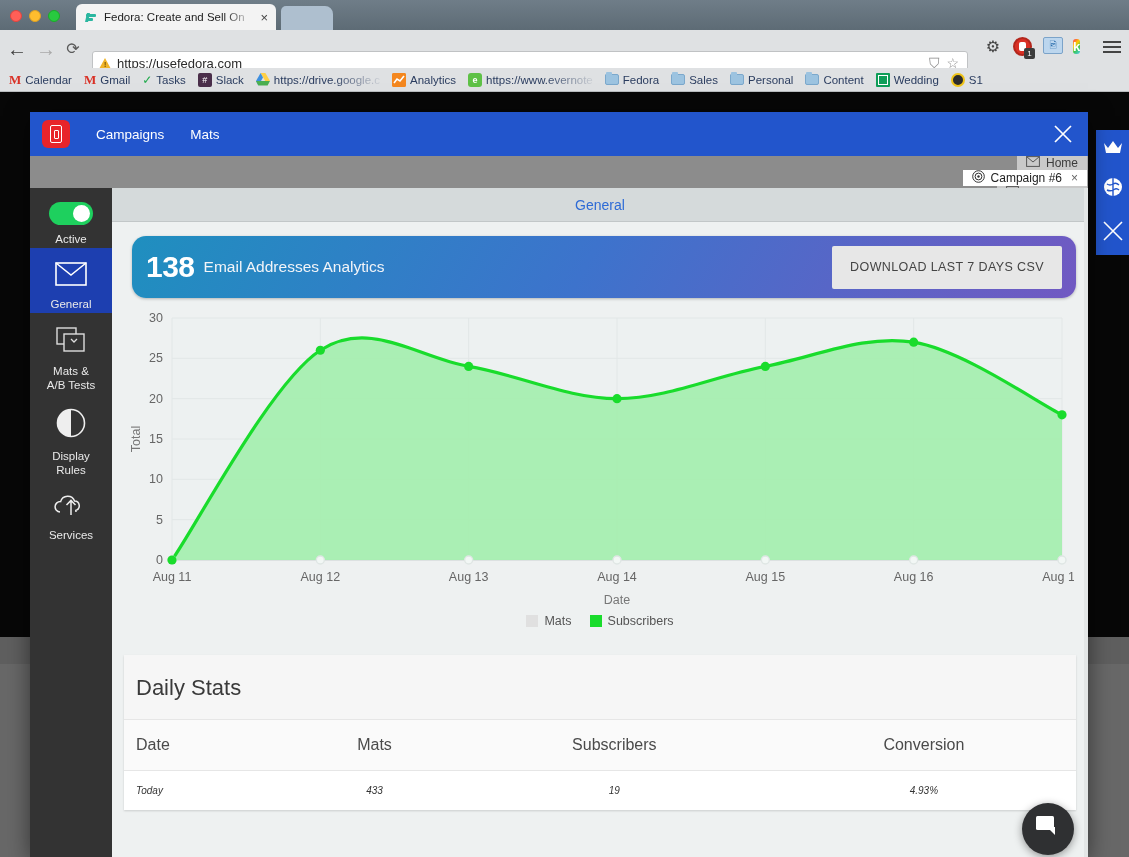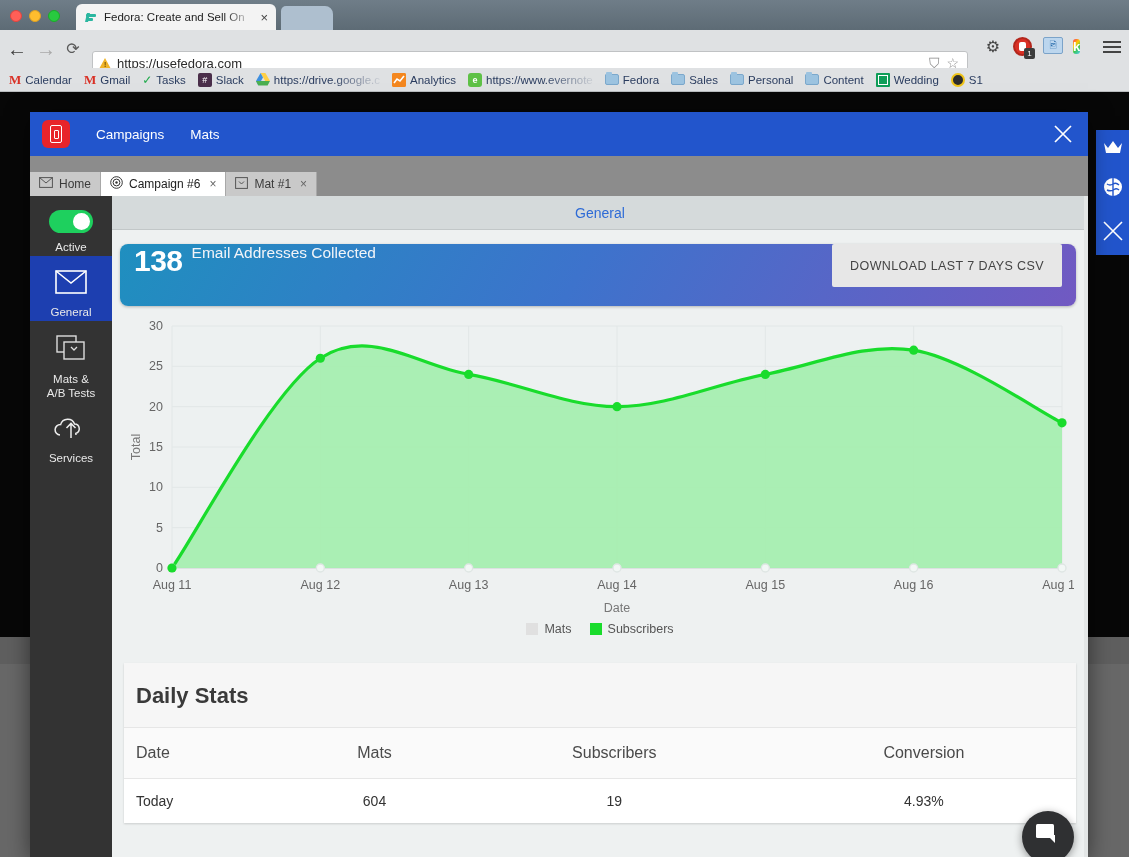--- a/index.html
+++ b/index.html
@@ -108,68 +108,68 @@
            background:#eef1f1; box-shadow:0 4px 22px rgba(0,0,0,0.5); overflow:hidden; }
   .modal-header { height:44px; background:#2255cc; display:flex; align-items:center; padding-left:12px; gap:26px; position:relative; }
   .brand { width:28px; height:28px; background:#e8242a; border-radius:6px;
            display:flex; align-items:center; justify-content:center; }
   .brand-in { width:12px; height:18px; border:1.6px solid #fff; border-radius:2px; position:relative; }
   .brand-in::after { content:''; position:absolute; left:3.4px; top:4px; width:3px;height:7px;
                      border:1.4px solid #fff; border-radius:1px; }
   .nav-link { color:#fff; font-size:13.5px; cursor:pointer; }
   .modal-close { position:absolute; right:14px; top:11px; width:22px;height:22px; cursor:pointer; }
 
-  .tabs-row { height:40px; background:#8c8c8c; display:flex; align-items:flex-end; }
+  .tabs-row { height:32px; background:#8c8c8c; display:flex; align-items:flex-end;flex-direction:column; }
   .mtab { height:24px; display:flex; align-items:center; gap:6px; padding:0 9px;
           font-size:12px; color:#3b3b3b; background:#c9c9c9; cursor:pointer;
           border-right:1px solid #a8a8a8; }
   .mtab.active { background:#fff; color:#222; }
   .mtab .tclose { color:#666; font-size:12px; margin-left:3px; }
 
   .modal-body { position:relative; height:677px; background:#eef1f1; }
   .sidebar { position:absolute; left:0; top:0; width:82px; height:677px; background:#333333; }
   .side-item { padding:14px 4px 2px; text-align:center; color:#e9e9e9; cursor:pointer; }
   .side-item.active { background:#1d3fb0; }
   .side-label { font-size:11.5px; line-height:14px; margin-top:7px; }
   .toggle { width:44px; height:23px; border-radius:12px; background:#1ed05e; margin:0 auto; position:relative; }
   .toggle::after { content:''; position:absolute; right:3px; top:3px; width:17px;height:17px;
                    border-radius:50%; background:#fff; }
 
   .content { position:absolute; left:82px; top:0; right:0; bottom:0; overflow:hidden; }
   .gen-bar { height:34px; background:#d5dadb; border-bottom:1px solid #c2c7c8;
              display:flex; align-items:center; justify-content:center; }
   .gen-bar span { color:#2e6bd6; font-size:14px; cursor:pointer; }
 
-  .banner { margin:14px 12px 0 8px; height:62px; border-radius:8px;
+  .banner { margin:14px 12px 0 20px; height:62px; border-radius:14px;
             background:linear-gradient(120deg,#1f8fbf 0%, #3d73cc 48%, #7159c2 100%);
-            display:flex; padding:0 14px;
+            display:flex; align-items:center; padding:0 14px;
             box-shadow:0 1px 3px rgba(0,0,0,0.25); }
   .banner-count { color:#fff; font-size:30px; font-weight:bold; letter-spacing:-0.5px; }
   .banner-text { color:#f2f4f8; font-size:15.5px; margin-left:9px; }
   .banner-btns { margin-left:auto; display:flex; gap:30px; }
   .csv-btn { background:#e7e7e7; color:#444; font-size:12.5px; letter-spacing:0.4px;
              padding:0 18px; height:43px; line-height:40px; border-radius:2px;
              border:none; cursor:pointer; min-width:212px; text-align:center;
              font-family:"Liberation Sans", sans-serif; }
 
   
   .chart-wrap { position:relative; margin:10px 12px 0 12px; height:335px; }
   .chart-svg { display:block; }
   .legend { display:flex; justify-content:center; gap:18px; margin-top:6px; }
   .leg { display:flex; align-items:center; gap:6px; font-size:12.5px; color:#555; }
   .swatch { width:12px;height:12px; display:inline-block; }
 
   
   .card { margin:12px 12px 0 12px; background:#fff; box-shadow:0 1px 2px rgba(0,0,0,0.15); }
-  .card-title { font-size:22px; color:#3a3a3a; font-weight:bold; padding:20px 12px 18px 12px;
+  .card-title { font-size:22px; color:#3a3a3a; font-weight:normal; padding:20px 12px 18px 12px;
                 background:#f6f6f6; border-bottom:1px solid #e6e6e6; }
   .tbl { width:100%; border-collapse:collapse; }
   .tbl th { font-size:16px; font-weight:normal; color:#4a4a4a; padding:16px 10px;
             background:#fafafa; border-bottom:1px solid #e6e6e6; }
-  .tbl td { font-size:14px; color:#333; padding:14px 6px; text-align:center; }
+  .tbl td { font-size:10px; color:#333; padding:14px 6px; text-align:center;font-style:italic; }
   .tbl th:first-child, .tbl td:first-child { text-align:left; padding-left:12px; }
 
   .chat-fab { position:absolute; right:14px; bottom:10px; width:52px; height:52px;
               border-radius:50%; background:#2f3032; display:flex; align-items:center;
               justify-content:center; cursor:pointer; box-shadow:0 2px 8px rgba(0,0,0,0.4); }
   .scroll-edge { position:absolute; right:0; top:0; width:4px; height:677px; background:#e3e6e6; }
 </style>
 </head>
 <body>
 
@@ -391,37 +391,46 @@
             <svg width="30" height="26" viewBox="0 0 30 26">
                 <rect x="1" y="1" width="19" height="16" fill="none" stroke="#ddd" stroke-width="1.4"></rect>
                 <rect x="8" y="7" width="20" height="17" fill="#333" stroke="#ddd" stroke-width="1.4"></rect>
                 <path d="M15 12 L18 15 L21 12" fill="none" stroke="#ddd" stroke-width="1.3"></path>
               </svg>
           </span>
           <div class="side-label">Mats &amp;<br>A/B Tests</div>
         </div>
         <div class="side-item">
           <span>
+            <svg width="30" height="30" viewBox="0 0 30 30">
+                <circle cx="15" cy="15" r="13.5" fill="none" stroke="#eee" stroke-width="1.6"></circle>
+                <path d="M15 1.5 A13.5 13.5 0 0 0 15 28.5 Z" fill="#eee"></path>
+              </svg>
+          </span>
+          <div class="side-label">Display<br>Rules</div>
+        </div>
+        <div class="side-item">
+          <span>
             <svg width="34" height="24" viewBox="0 0 34 24">
                 <path d="M6 19 a5.2 5.2 0 0 1 0.6 -10.4 a7.4 7.4 0 0 1 14 -0.6 a4.8 4.8 0 0 1 1.2 9.4 L22 19" fill="none" stroke="#eee" stroke-width="1.5"></path>
                 <path d="M17 22 L17 8 M12.5 12 L17 7.4 L21.5 12" fill="none" stroke="#eee" stroke-width="1.5"></path>
               </svg>
           </span>
           <div class="side-label">Services</div>
         </div>
       </div>
 
       <div class="content">
         <div class="gen-bar">
           <span>General</span>
         </div>
 
         <div class="banner">
           <span class="banner-count">138</span>
-          <span class="banner-text">Email Addresses Collected</span>
+          <span class="banner-text">Email Addresses Analytics</span>
           <span class="banner-btns">
             <button class="csv-btn">DOWNLOAD LAST 7 DAYS CSV</button>
           </span>
         </div>
 
         <div class="chart-wrap">
           <svg class="chart-svg" id="chart" width="950" height="300" viewBox="0 0 950 300">
               <rect x="48" y="10" width="890" height="242" fill="#edf1f1"></rect>
               <line x1="48" y1="252" x2="938" y2="252" stroke="#e2e7e7" stroke-width="1"></line>
               <text x="39" y="256" text-anchor="end" font-size="12.5" fill="#666" font-family="&quot;Liberation Sans&quot;, sans-serif">0</text>
@@ -490,21 +499,21 @@
                 <tr>
               <th>Date</th>
               <th>Mats</th>
               <th>Subscribers</th>
               <th>Conversion</th>
             </tr>
               </thead>
             <tbody id="tbody">
                 <tr>
                   <td>Today</td>
-                  <td>604</td>
+                  <td>433</td>
                   <td>19</td>
                   <td>4.93%</td>
                 </tr>
               </tbody>
           </table>
         </div>
 
         <div class="scroll-edge"></div>
       </div>
 

